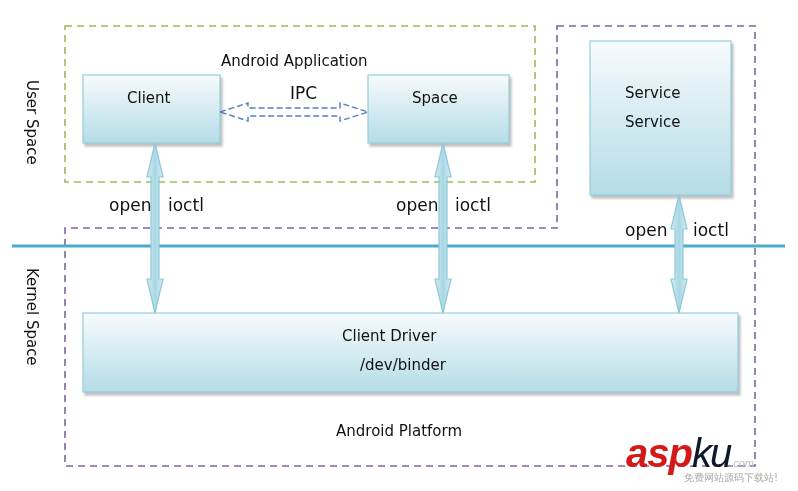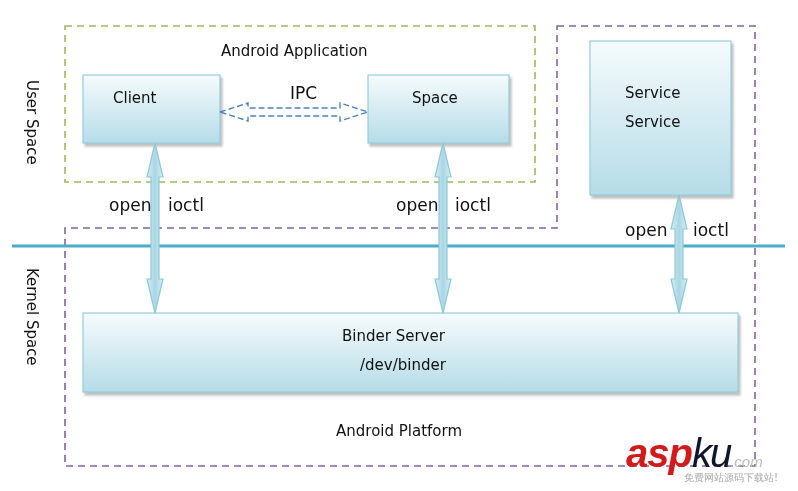--- a/index.html
+++ b/index.html
@@ -7,21 +7,21 @@
          font-family:"DejaVu Sans", "Liberation Sans", sans-serif; color:#111; }
   svg { position:absolute; left:0; top:0; }
   .lbl { position:absolute; font-size:15px; white-space:nowrap; }
   .small { font-size:17px; }
   .vert { position:absolute; writing-mode:vertical-rl; font-size:15px; white-space:nowrap; }
   .wm { position:absolute; left:626px; top:433px; }
   .wm-asp { font-family:"Liberation Sans", sans-serif; font-weight:bold; font-style:italic;
             font-size:40px; color:#d21a1a; letter-spacing:-1px; line-height:40px; }
   .wm-ku { font-family:"Liberation Sans", sans-serif; font-style:italic; font-size:40px;
            color:#0f172a; line-height:40px; letter-spacing:-2px;text-align:center; }
-  .wm-com { font-family:"Liberation Sans", sans-serif; font-style:italic; font-size:15px; color:#bdbdbd; }
+  .wm-com { font-family:"Liberation Sans", sans-serif; font-style:italic; font-size:11px; color:#bdbdbd; }
   .wm-sub { position:absolute; left:58px; top:38px; font-size:10px; color:#aaaaaa; white-space:nowrap; }
 </style>
 </head>
 <body>
 
 <svg width="798" height="491" viewBox="0 0 798 491">
   <defs>
     <linearGradient id="boxGrad" x1="0" y1="0" x2="0" y2="1">
       <stop offset="0" stop-color="#f6fbfd"></stop>
       <stop offset="1" stop-color="#b5dce7"></stop>
@@ -57,30 +57,30 @@
   <g id="arrows">
       <path d="M155,143 L163,177 L159,177 L159,279 L163,279 L155,313 L147,279 L151,279 L151,177 L147,177 Z" fill="url(#arrowGrad)" stroke="#8cc8d8" stroke-width="1.2"></path>
       <path d="M443,143 L451,177 L447,177 L447,279 L451,279 L443,313 L435,279 L439,279 L439,177 L435,177 Z" fill="url(#arrowGrad)" stroke="#8cc8d8" stroke-width="1.2"></path>
       <path d="M679,195 L687,229 L683,229 L683,279 L687,279 L679,313 L671,279 L675,279 L675,229 L671,229 Z" fill="url(#arrowGrad)" stroke="#8cc8d8" stroke-width="1.2"></path>
     </g>
 </svg>
 
 <div class="vert" style="left:23px; top:80px;">User  Space</div>
 <div class="vert" style="left:23px; top:268px;">Kernel  Space</div>
 
-<div class="lbl" style="left:221px; top:42px;text-align:center;">Android Application</div>
+<div class="lbl" style="left:221px; top:52px;text-align:center;">Android Application</div>
 
-<div class="lbl" style="left:113px; top:89px;">Client</div>
+<div class="lbl" style="left:127px; top:89px;">Client</div>
 <div class="lbl" style="left:412px; top:89px;">Space</div>
 <div class="lbl small" style="left:290px; top:83px;">IPC</div>
 
 <div class="lbl" style="left:625px; top:84px;">Service</div>
 <div class="lbl" style="left:625px; top:113px;">Service</div>
 
-<div class="lbl" style="left:342px; top:327px;">Binder Server</div>
+<div class="lbl" style="left:342px; top:327px;">Client Driver</div>
 <div class="lbl" style="left:360px; top:356px;">/dev/binder</div>
 
 <div class="lbl" style="left:336px; top:422px;">Android Platform</div>
 
 <div class="lbl small" style="left:109px; top:195px;">open</div>
 <div class="lbl small" style="left:168px; top:195px;">ioctl</div>
 <div class="lbl small" style="left:396px; top:195px;">open</div>
 <div class="lbl small" style="left:455px; top:195px;">ioctl</div>
 <div class="lbl small" style="left:625px; top:220px;">open</div>
 <div class="lbl small" style="left:693px; top:220px;">ioctl</div>

